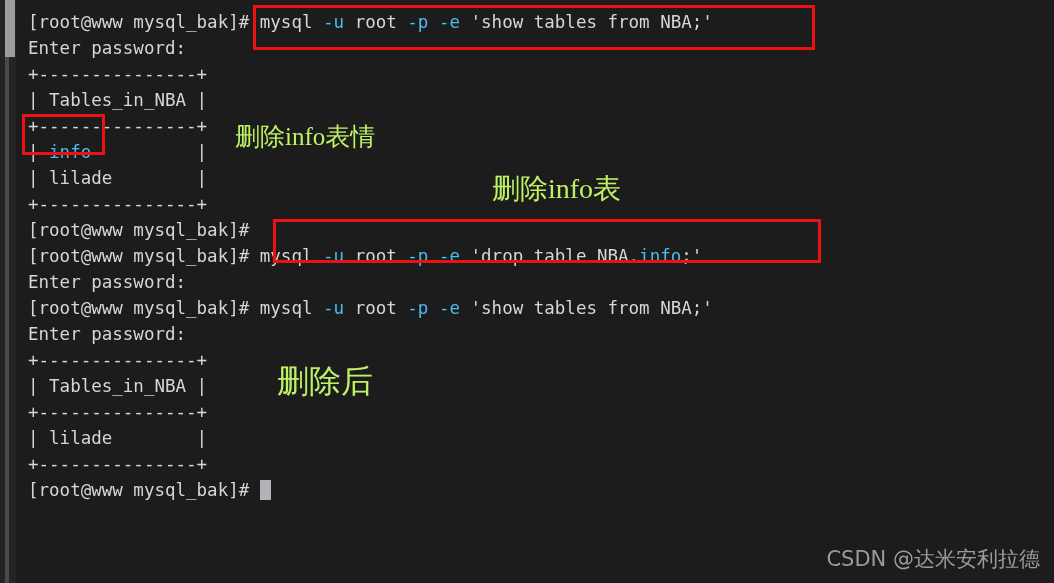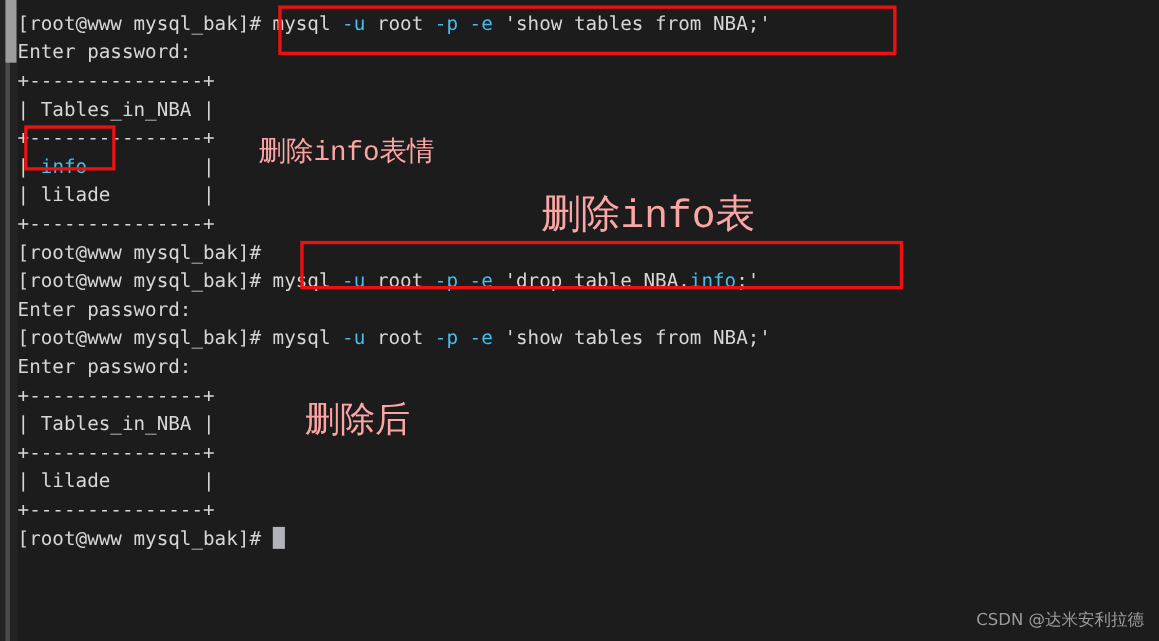--- a/index.html
+++ b/index.html
@@ -49,20 +49,21 @@
     width: 1030px;
     font-size: 17.5px;
     line-height: 26px;
     letter-spacing: 0px;
     white-space: pre;
     color: #d6d6d6;
   }
   .line {
     height: 26px;
     white-space: pre;
+    margin-left: 12px;
   }
   .w  { color: #d6d6d6; }
   .c  { color: #46bdec; }
 
   
   .cursor {
     display: inline-block;
     width: 11px;
     height: 20px;
     background: #b2b2bb;
@@ -76,37 +77,37 @@
     box-sizing: border-box;
     pointer-events: none;
   }
   #box-cmd1    { left: 253px; top: 5px;   width: 562px; height: 45px; }
   #box-info    { left: 22px;  top: 114px; width: 83px;  height: 41px; }
   #box-cmd2    { left: 273px; top: 219px; width: 548px; height: 44px; }
 
   
   .annot {
     position: absolute;
-    color: #fca5a5;
-    font-family: Liberation Mono, monospace;
+    color: #bef264;
+    font-family: Liberation Serif, serif;
     font-weight: 400;
     white-space: nowrap;
   }
   #annot-1 { left: 235px; top: 120px; font-size: 25px; }
-  #annot-2 { left: 492px; top: 170px; font-size: 36px; }
+  #annot-2 { left: 492px; top: 170px; font-size: 28px; }
   #annot-3 { left: 277px; top: 360px; font-size: 32px; }
 
   
   #watermark {
     position: absolute;
     right: 14px;
     bottom: 10px;
     color: #9b9b9b;
     font-family: "DejaVu Sans", sans-serif;
-    font-size: 15px;
+    font-size: 21px;
     white-space: nowrap;
   }
 </style>
 </head>
 <body>
 
 <div id="gutter-shadow"></div>
 <div id="scrollbar-track">
   <div id="scrollbar-thumb"></div>
 </div>

